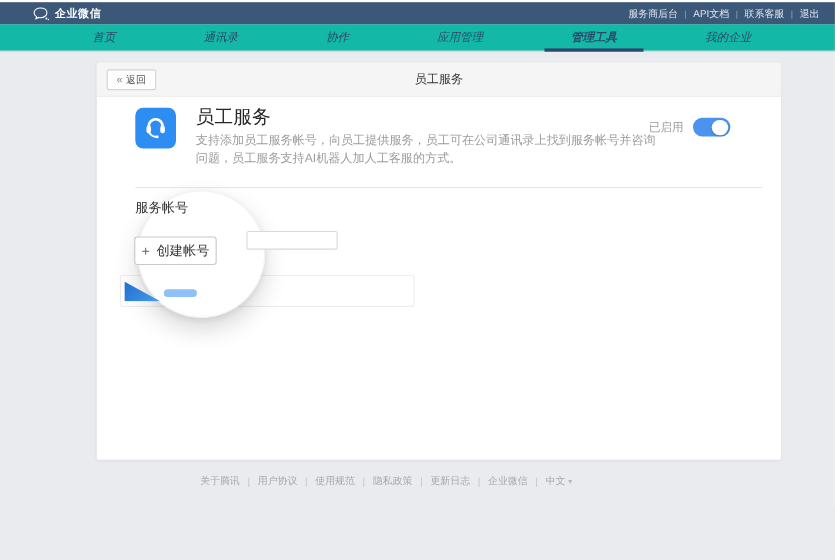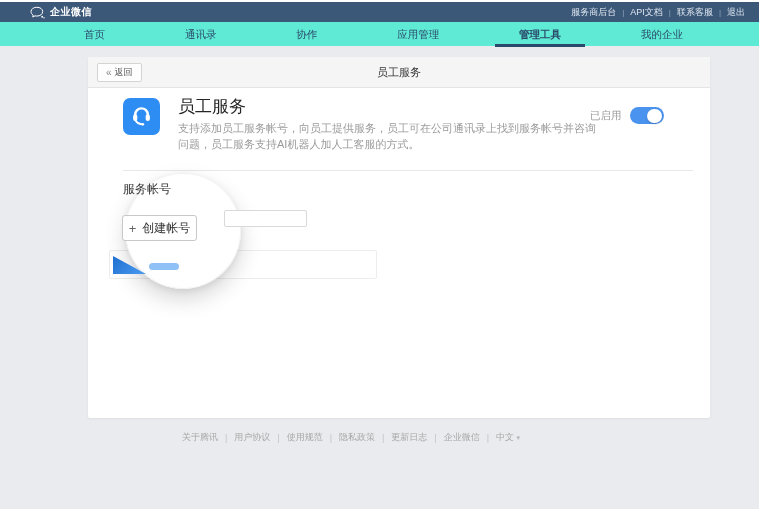--- a/index.html
+++ b/index.html
@@ -17,21 +17,21 @@
 
   
   .topbar{position:absolute;left:0;top:2px;width:759px;height:20px;background:var(--topbar-bg);display:flex;align-items:center;justify-content:space-between;padding:0 14px 0 30px;z-index:10;text-align:right;}
   .brand{display:flex;align-items:center;gap:5px;color:#fff;font-size:10px;font-weight:bold;letter-spacing:0.5px;}
   .brand svg{display:block;}
   .topbar-links{display:flex;align-items:center;gap:6px;color:#dfe7f1;font-size:9px;}
   .topbar-links .sep{color:#8fa3bd;font-size:8px;}
   .topbar-links .tlink{cursor:pointer;}
 
   
-  .navbar{position:absolute;left:0;top:22px;width:759px;height:25px;background:#5eead4;border-bottom:1px solid #ececec;z-index:9;}
+  .navbar{position:absolute;left:0;top:22px;width:759px;height:25px;background:#14b8a6;border-bottom:1px solid #ececec;z-index:9;font-style:italic;}
   .nav-inner{position:absolute;left:84px;top:0;width:599px;height:25px;display:flex;justify-content:space-between;}
   .nav-item{position:relative;font-size:10.5px;color:var(--nav-text);line-height:24px;cursor:pointer;white-space:nowrap;}
   .nav-item.active{font-weight:bold;}
   .nav-item.active::after{content:"";position:absolute;left:-24px;right:-24px;bottom:0;height:3px;background:var(--nav-text);}
 
   
   .card{position:absolute;left:88px;top:57px;width:622px;height:361px;background:#fff;border-radius:2px;box-shadow:0 1px 3px rgba(0,0,0,0.05);}
   .card-subheader{position:absolute;left:0;top:0;width:100%;height:31px;background:#f5f5f6;border-bottom:1px solid #e4e4e4;border-radius:2px 2px 0 0;}
   .back-btn{position:absolute;left:9px;top:6px;height:19px;padding:0 8px;background:#fdfdfd;border:1px solid #d4d4d4;border-radius:2px;font-size:9px;color:#555;display:flex;align-items:center;gap:3px;cursor:pointer;}
   .back-btn .chev{color:#888;font-size:10px;}

